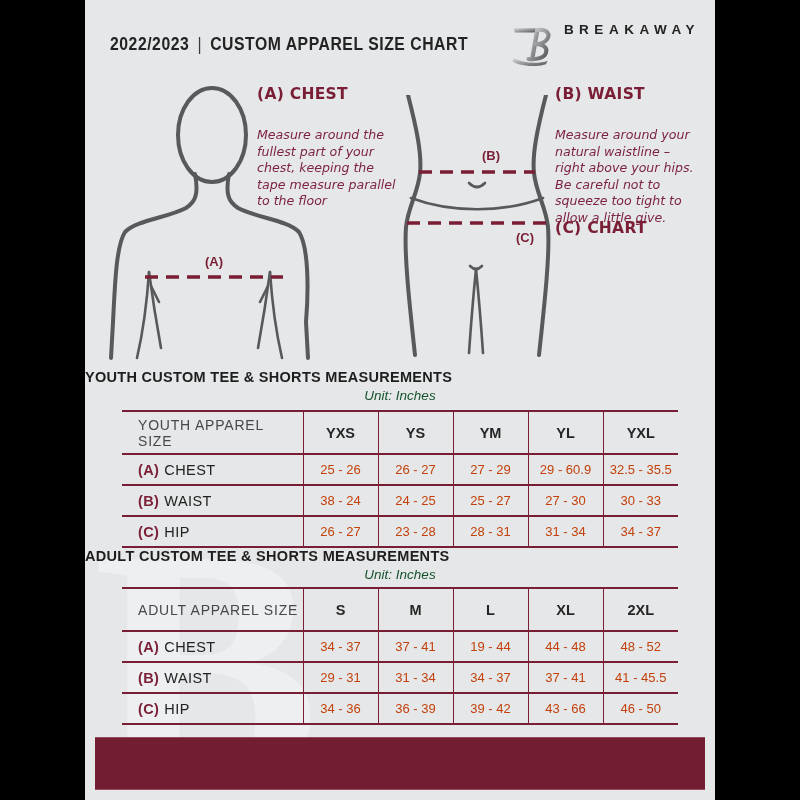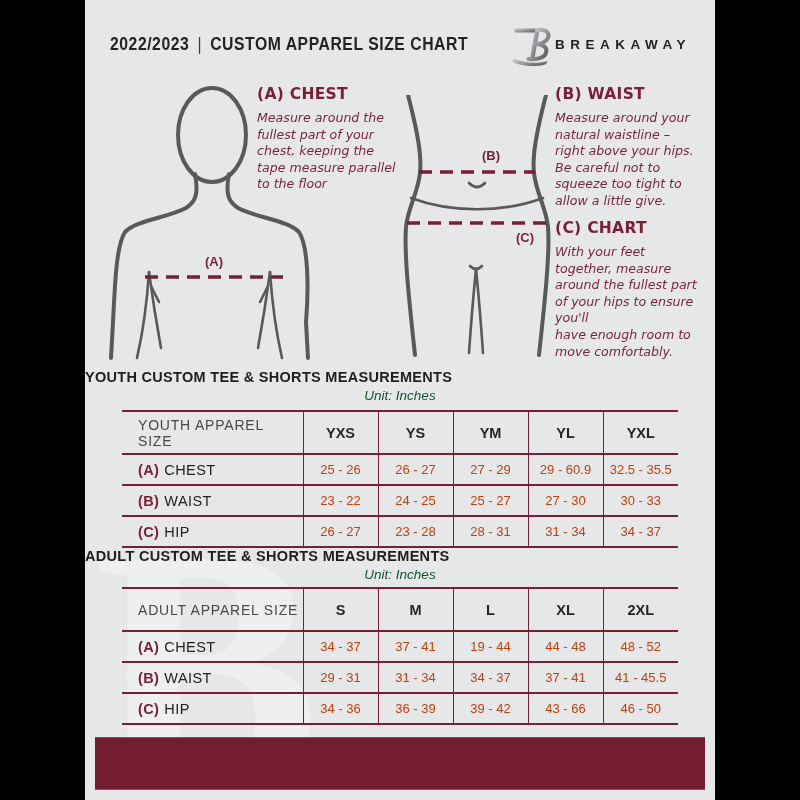--- a/index.html
+++ b/index.html
@@ -12,37 +12,37 @@
   .page{position:absolute;left:85px;top:0;width:630px;height:800px;background:var(--page-bg,#e6e7e8);}
 
   .watermark{position:absolute;left:8px;top:498px;font-family:"Liberation Serif",serif;
     font-weight:bold;font-size:340px;line-height:1;color:#f4f5f7;opacity:.62;z-index:0;}
 
   .header{position:absolute;top:22px;left:25px;right:24px;display:flex;
     justify-content:space-between;align-items:center;z-index:2;}
   .header-title{font-weight:700;font-size:17.5px;letter-spacing:.6px;color:var(--header-text,#232323);
     white-space:nowrap;transform:scaleX(.9);transform-origin:left center;}
   .header-title .sep{margin:0 9px;font-weight:400;color:#3a3a3a;}
-  .brand{display:flex;align-items:center;gap:1px;}
+  .brand{display:flex;gap:10px;}
   .brand-name{font-weight:700;font-size:13.5px;letter-spacing:5.5px;color:var(--header-text,#232323);}
 
   .fig{position:absolute;z-index:1;}
   .torso-svg{left:22px;top:80px;}
   .lower-svg{left:306px;top:95px;}
   .fig path,.fig ellipse{fill:none;stroke:var(--figure-stroke,#58595b);stroke-width:4;stroke-linecap:round;}
   .fig .thin{stroke-width:2.6;}
   .fig .dash{stroke:var(--accent,#791e35);stroke-width:3.6;stroke-dasharray:13 8;stroke-linecap:butt;}
   .fig text{fill:var(--accent,#791e35);font-weight:bold;font-size:13px;font-family:"Liberation Sans",sans-serif;}
 
   .measure-info{position:absolute;z-index:2;font-family:"DejaVu Sans",sans-serif;}
   .chest-info{left:172px;top:85px;width:172px;}
   .waist-info{left:470px;top:85px;width:162px;}
   .hips-info{left:470px;top:219px;width:172px;}
   .measure-heading{font-weight:bold;font-size:15.5px;letter-spacing:.3px;color:var(--accent,#791e35);}
-  .measure-text{margin-top:7px;font-style:italic;font-size:12.6px;line-height:1.32;
+  .measure-text{margin-top:24px;font-style:italic;font-size:12.6px;line-height:1.32;
     color:var(--desc-text,#7d2344);white-space:pre-line;}
 
   .tbl-title{position:absolute;left:0;width:100%;text-align:left;font-weight:700;
     font-size:14.5px;letter-spacing:.3px;color:#1e1e1e;z-index:2;}
   .tbl-unit{position:absolute;left:0;width:100%;text-align:center;font-style:italic;
     font-size:13.5px;color:#14532d;z-index:2;}
   .youth-title{top:369px;} .youth-unit{top:388px;}
   .adult-title{top:548px;} .adult-unit{top:567px;}
 
   table.size-table{position:absolute;left:37px;border-collapse:collapse;z-index:2;
@@ -132,27 +132,20 @@
       <div class="measure-heading">(B) WAIST</div>
       <div class="measure-text">Measure around your
 natural waistline –
 right above your hips.
 Be careful not to
 squeeze too tight to
 allow a little give.</div>
     </div>
     <div class="measure-info hips-info">
       <div class="measure-heading">(C) CHART</div>
-      <div class="measure-text">With your feet
-together, measure
-around the fullest part
-of your hips to ensure
-you'll
-have enough room to
-move comfortably.</div>
     </div>
 
     <div class="tbl-title youth-title">YOUTH CUSTOM TEE &amp; SHORTS MEASUREMENTS</div>
     <div class="tbl-unit youth-unit">Unit: Inches</div>
     <table class="size-table youth-table">
       <tbody>
           <tr>
         <th class="col-label">YOUTH APPAREL SIZE</th>
         <th>YXS</th>
         <th>YS</th>
@@ -163,21 +156,21 @@
       <tr>
         <td class="row-label"><span class="key">(A)</span><span>CHEST</span></td>
         <td>25 - 26</td>
         <td>26 - 27</td>
         <td>27 - 29</td>
         <td>29 - 60.9</td>
         <td>32.5 - 35.5</td>
       </tr>
       <tr>
         <td class="row-label"><span class="key">(B)</span><span>WAIST</span></td>
-        <td>23 - 22</td>
+        <td>38 - 24</td>
         <td>24 - 25</td>
         <td>25 - 27</td>
         <td>27 - 30</td>
         <td>30 - 33</td>
       </tr>
       <tr>
         <td class="row-label"><span class="key">(C)</span><span>HIP</span></td>
         <td>26 - 27</td>
         <td>23 - 28</td>
         <td>28 - 31</td>

